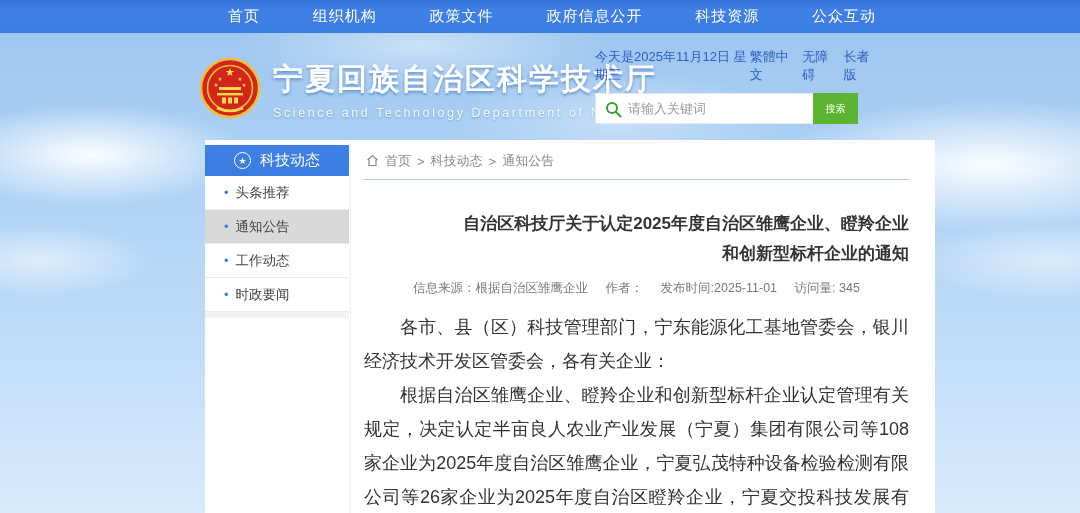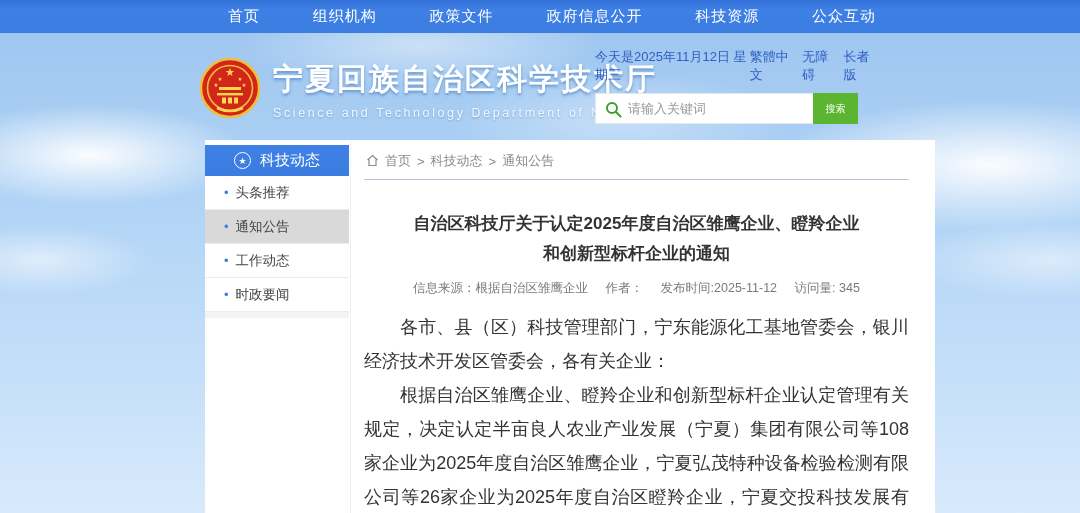--- a/index.html
+++ b/index.html
@@ -63,21 +63,21 @@
   .sb-item.active { background:#d9d9d9; }
 
   
   .main { position:absolute; left:145px; top:0; width:585px; height:373px;
     border-left:1px solid #f0f0f0; padding:9px 26px 0 13px; }
   .crumbs { display:flex; align-items:center; gap:6px; font-size:13px; color:#8a8a8a;
     padding:3px 0 9px 2px; border-bottom:1px solid #b9c6d8; }
   .crumbs a { color:#8a8a8a; text-decoration:none; cursor:pointer; }
   .crumbs .home-ic { display:inline-flex; margin-top:-2px; }
 
-  .art-title { margin-top:29px; text-align:center; color:#333; font-size:17px;
+  .art-title { margin-top:29px; text-align:right; color:#333; font-size:17px;
     font-weight:bold; line-height:1.75; }
   .art-meta { margin-top:11px; text-align:center; font-size:12.5px; color:#7a7a7a; }
   .art-meta span { margin:0 7px; }
   .art-body { margin-top:13px; font-size:18px; color:#333; line-height:1.9;
     text-align:justify; }
   .art-body p { text-indent:2em; }
 </style>
 </head>
 <body>
 
@@ -180,21 +180,21 @@
       </div>
 
       <div class="art-title">
         <div>自治区科技厅关于认定2025年度自治区雏鹰企业、瞪羚企业</div>
         <div>和创新型标杆企业的通知</div>
       </div>
 
       <div class="art-meta">
         <span>信息来源：根据自治区雏鹰企业</span>
         <span>作者：</span>
-        <span>发布时间:2025-11-12</span>
+        <span>发布时间:2025-11-01</span>
         <span>访问量: 345</span>
       </div>
 
       <div class="art-body">
         <p>各市、县（区）科技管理部门，宁东能源化工基地管委会，银川经济技术开发区管委会，各有关企业：</p>
         <p>根据自治区雏鹰企业、瞪羚企业和创新型标杆企业认定管理有关规定，决定认定半亩良人农业产业发展（宁夏）集团有限公司等108家企业为2025年度自治区雏鹰企业，宁夏弘茂特种设备检验检测有限公司等26家企业为2025年度自治区瞪羚企业，宁夏交投科技发展有限公司等29家企业为2025年度自治区创新型标杆企业，上述企业资格自认定之日起有效期三年。</p>
       </div>
 
     </div>
   </div>

